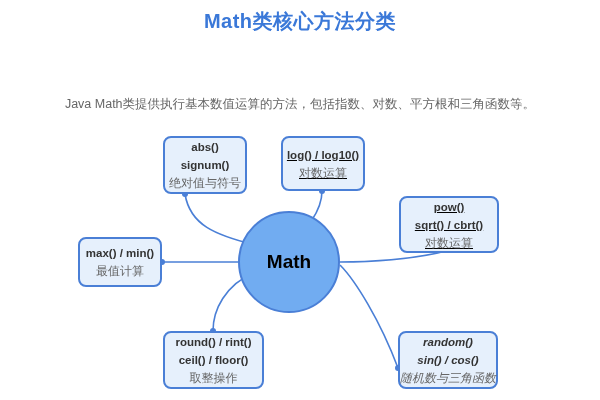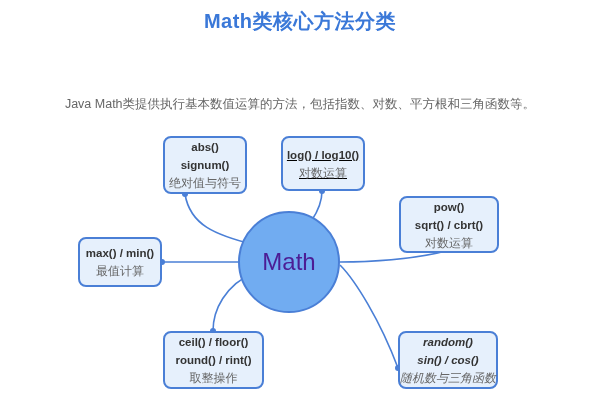--- a/index.html
+++ b/index.html
@@ -12,21 +12,21 @@
     svg.links { position: absolute; left: 0; top: 0; }
     .node { position: absolute; box-sizing: border-box; background: #e6f0fc;
             border: 2px solid #4a7fd6; border-radius: 8px; text-align: center;
             display: flex; flex-direction: column; justify-content: center; align-items: center;
             line-height: 18px; }
     .node .fn { font-size: 11.5px; font-weight: bold; color: #333333; }
     .node .desc { font-size: 12px; color: #666666; }
     .center { position: absolute; left: 238px; top: 211px; width: 102px; height: 102px;
               border-radius: 50%; background: #71acf1; border: 2px solid #4a7fd6; box-sizing: border-box;
               display: flex; align-items: center; justify-content: center; }
-    .center span { color: #4c1d95; font-weight: normal; font-size: 24px; }
+    .center span { color: #000000; font-weight: bold; font-size: 19px; }
   </style>
 </head>
 <body>
 
 <div class="title">Math类核心方法分类</div>
 <div class="subtitle">Java Math类提供执行基本数值运算的方法，包括指数、对数、平方根和三角函数等。</div>
 
 <svg class="links" width="600" height="400">
   <g fill="none" stroke="#4a7fd6" stroke-width="1.6">
 
@@ -56,34 +56,34 @@
   <div class="fn">abs()</div>
   <div class="fn">signum()</div>
   <div class="desc">绝对值与符号</div>
 </div>
 
 <div class="node" style="left:281px; top:136px; width:84px; height:55px;text-decoration:underline;">
   <div class="fn">log() / log10()</div>
   <div class="desc">对数运算</div>
 </div>
 
-<div class="node" style="left:399px; top:196px; width:100px; height:57px;">
+<div class="node" style="left:399px; top:196px; width:100px; height:57px;text-decoration:underline;">
   <div class="fn">pow()</div>
   <div class="fn">sqrt() / cbrt()</div>
   <div class="desc">对数运算</div>
 </div>
 
 <div class="node" style="left:78px; top:237px; width:84px; height:50px;">
   <div class="fn">max() / min()</div>
   <div class="desc">最值计算</div>
 </div>
 
 <div class="node" style="left:163px; top:331px; width:101px; height:58px;">
+  <div class="fn">round() / rint()</div>
   <div class="fn">ceil() / floor()</div>
-  <div class="fn">round() / rint()</div>
   <div class="desc">取整操作</div>
 </div>
 
 <div class="node" style="left:398px; top:331px; width:100px; height:58px;font-style:italic;">
   <div class="fn">random()</div>
   <div class="fn">sin() / cos()</div>
   <div class="desc">随机数与三角函数</div>
 </div>
 
 <div class="center">

